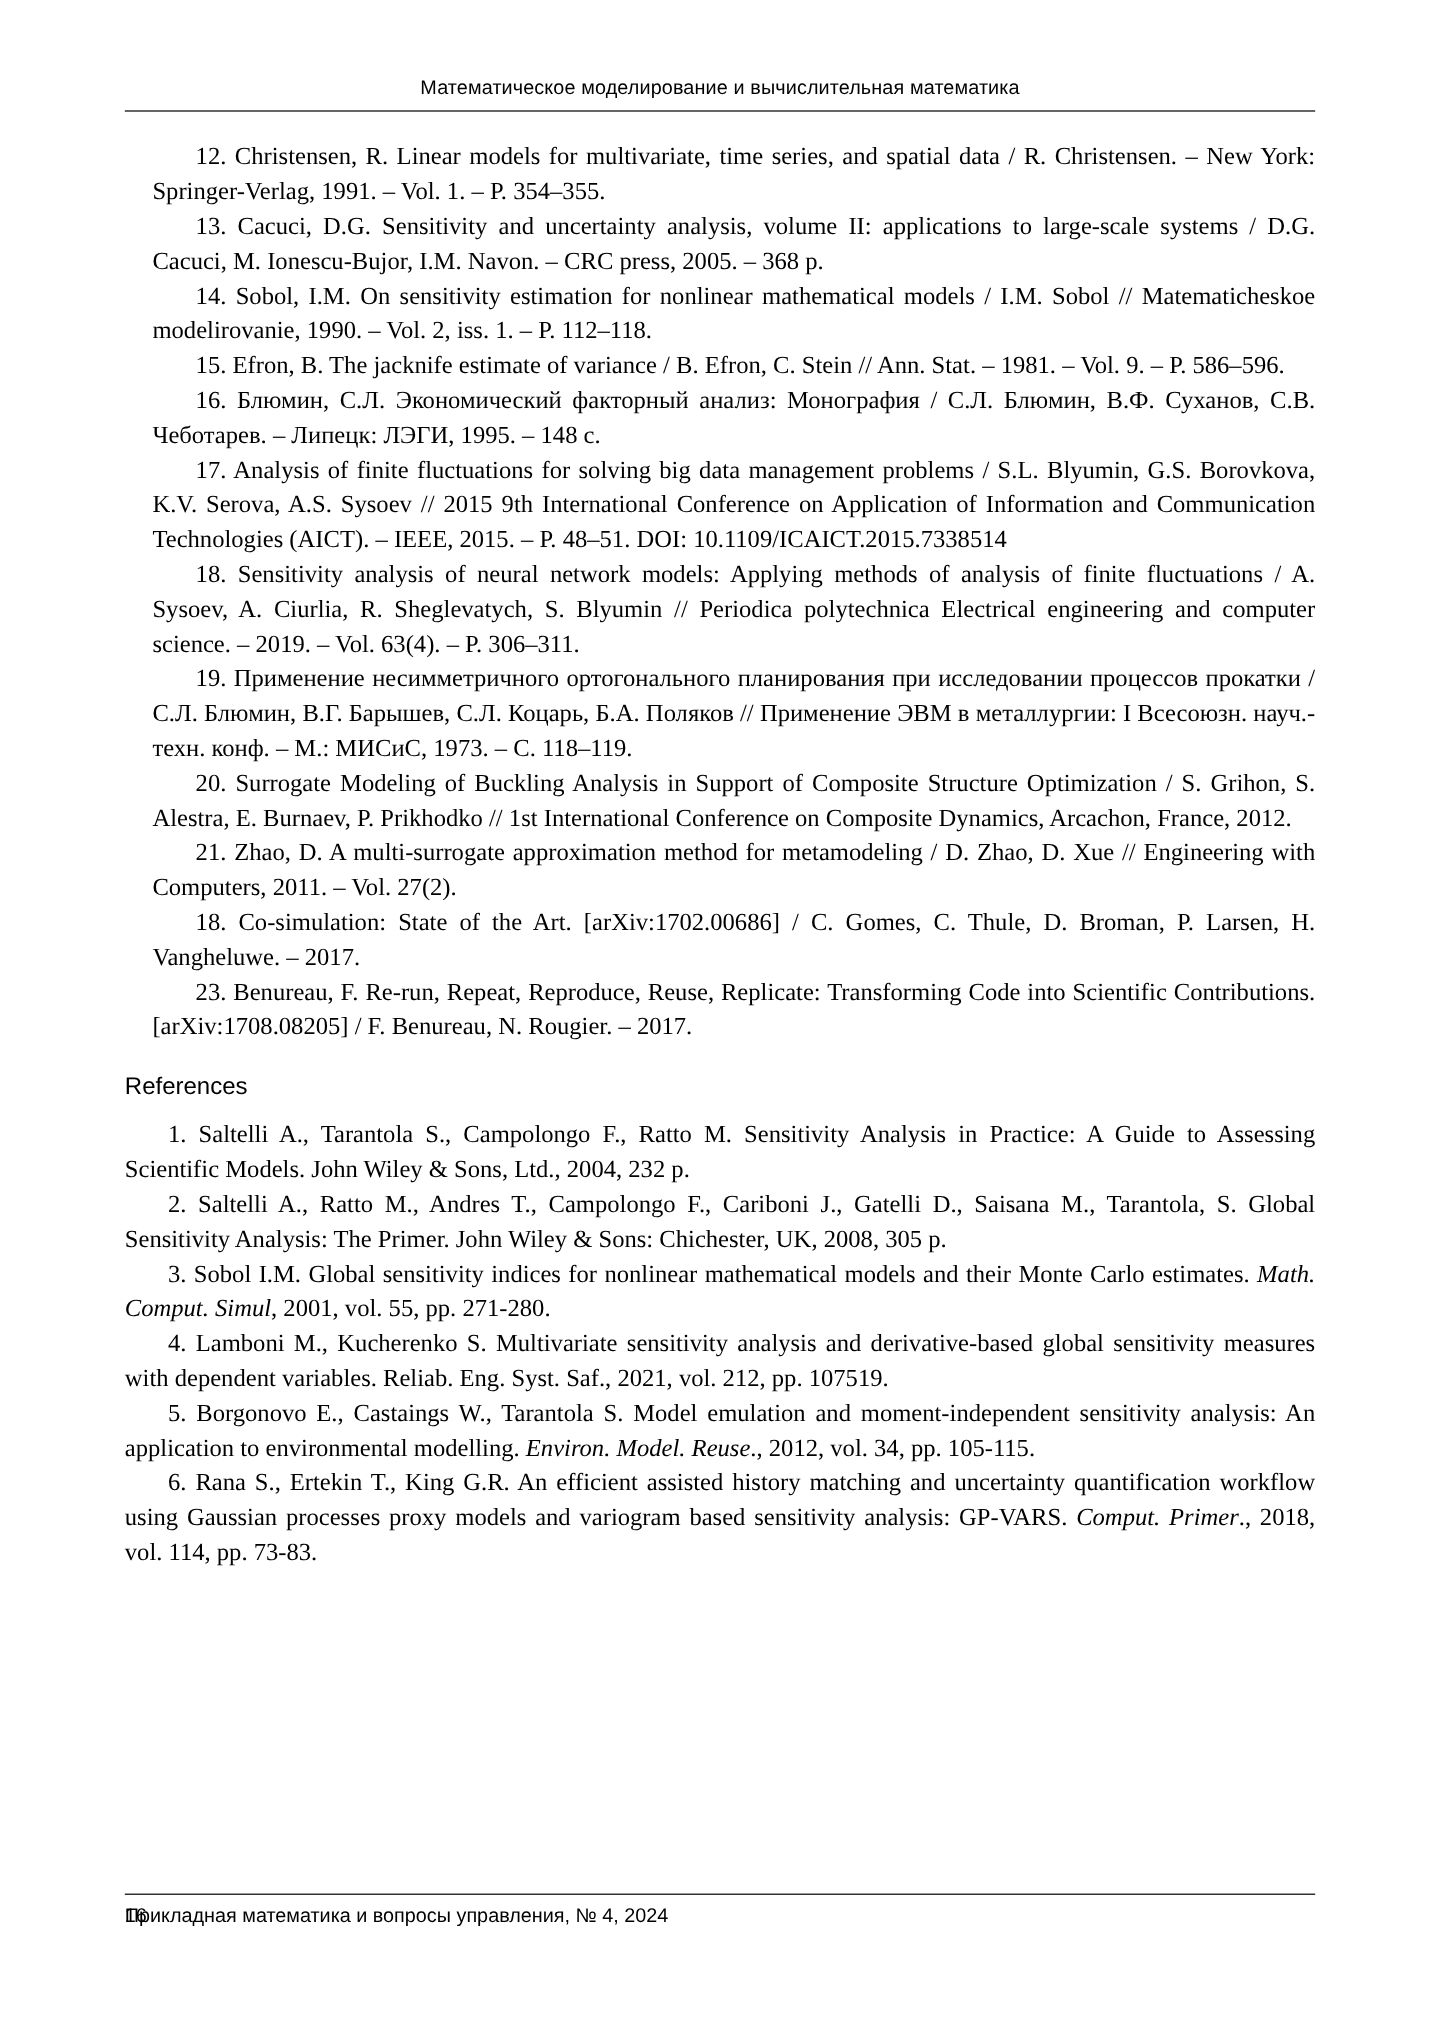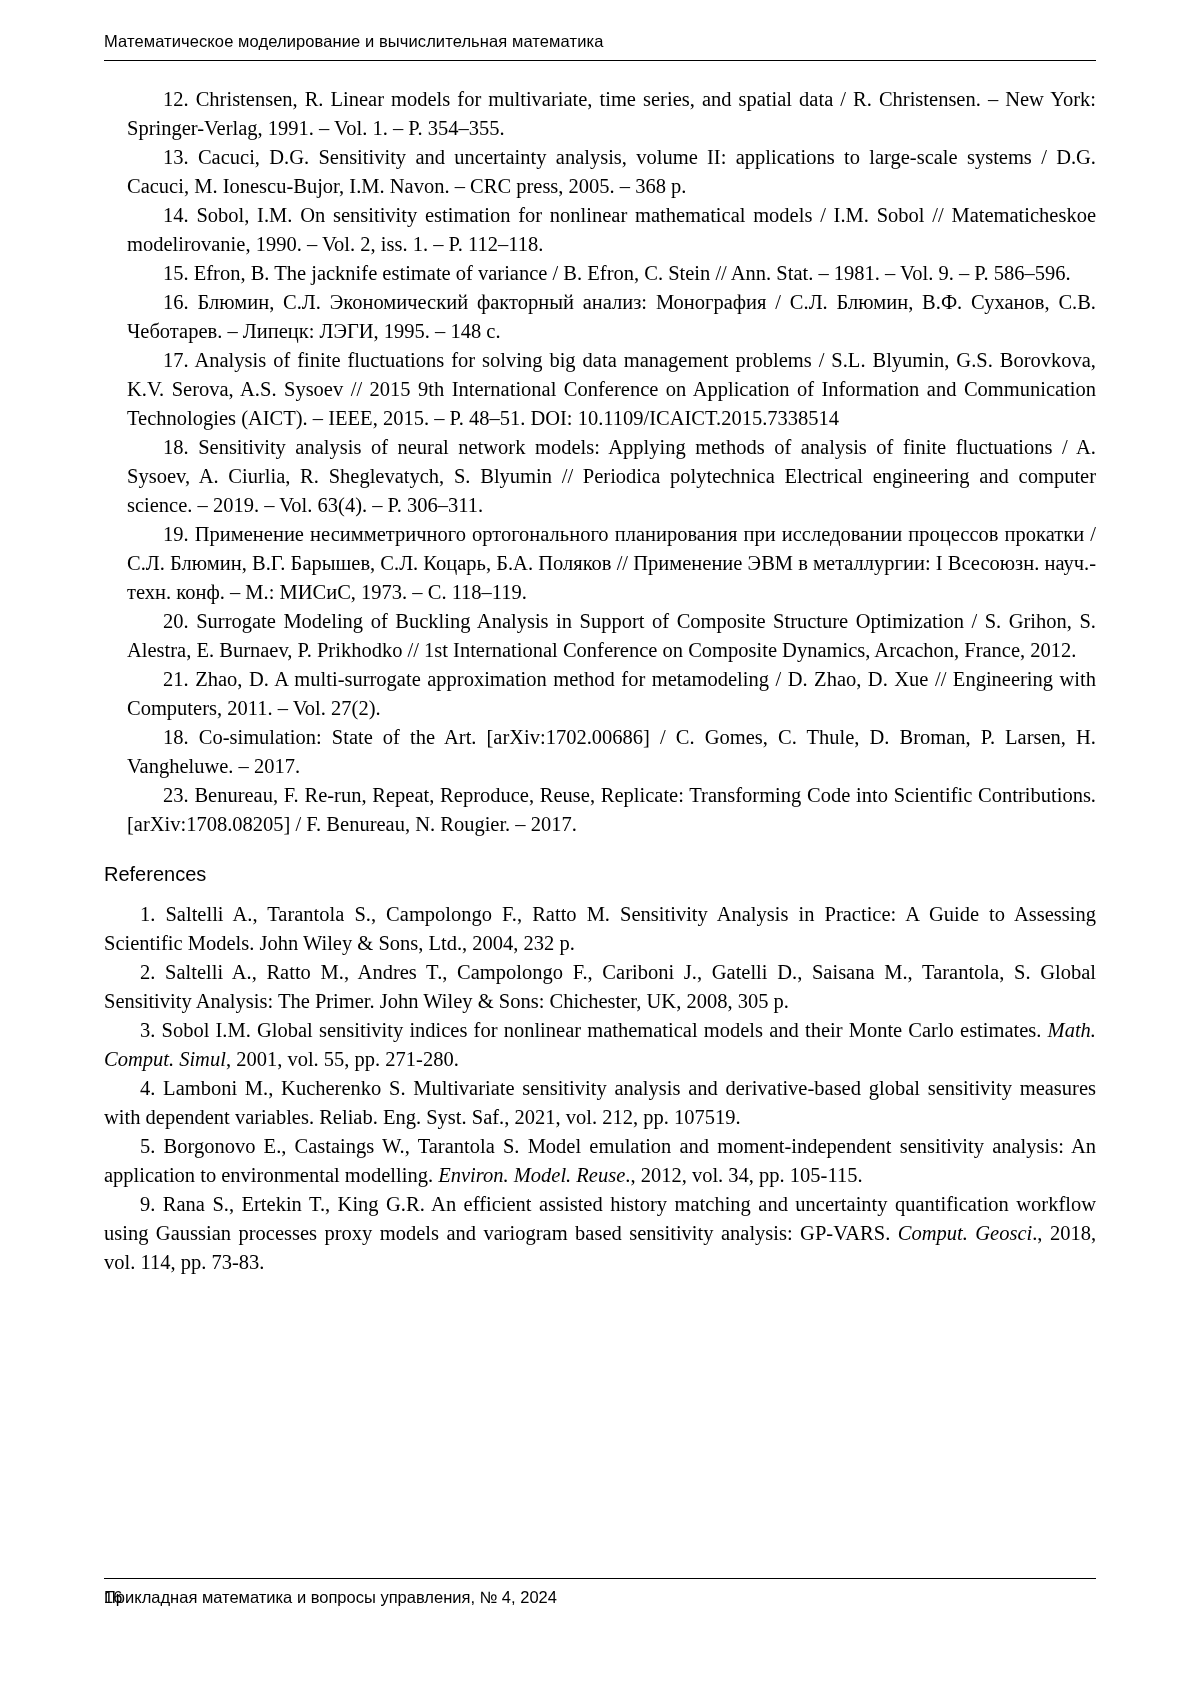--- a/index.html
+++ b/index.html
@@ -22,22 +22,22 @@
   }
   .content {
     position: absolute;
     left: 104px;
     top: 0;
     width: 992px;
   }
   .running-head {
     font-family: "Liberation Sans", sans-serif;
     font-size: 16.5px;
-    text-align: left;
-    padding-top: 32px;
+    text-align: center;
+    padding-top: 64px;
     letter-spacing: 0.1px;
   }
   .rule-top {
     border-bottom: 1.6px solid #000;
     margin-top: 9px;
   }
   .refs {
     margin-top: 24px;
     margin-left: 23px;
   }
@@ -106,21 +106,21 @@
     </div>
 
     <div class="section-title">References</div>
 
     <div class="refs-en">
       <p class="ref"><span>1. Saltelli A., Tarantola S., Campolongo F., Ratto M. Sensitivity Analysis in Practice: A Guide to Assessing Scientific Models. John Wiley &amp; Sons, Ltd., 2004, 232 p.</span></p>
       <p class="ref"><span>2. Saltelli A., Ratto M., Andres T., Campolongo F., Cariboni J., Gatelli D., Saisana M., Tarantola, S. Global Sensitivity Analysis: The Primer. John Wiley &amp; Sons: Chichester, UK, 2008, 305 p.</span></p>
       <p class="ref"><span>3. Sobol I.M. Global sensitivity indices for nonlinear mathematical models and their Monte Carlo estimates. </span><span class="it">Math. Comput. Simul</span><span>, 2001, vol. 55, pp. 271-280.</span></p>
       <p class="ref"><span>4. Lamboni M., Kucherenko S. Multivariate sensitivity analysis and derivative-based global sensitivity measures with dependent variables. Reliab. Eng. Syst. Saf., 2021, vol. 212, pp. 107519.</span></p>
       <p class="ref"><span>5. Borgonovo E., Castaings W., Tarantola S. Model emulation and moment-independent sensitivity analysis: An application to environmental modelling. </span><span class="it">Environ. Model. Reuse</span><span>., 2012, vol. 34, pp. 105-115.</span></p>
-      <p class="ref"><span>9. Rana S., Ertekin T., King G.R. An efficient assisted history matching and uncertainty quantification workflow using Gaussian processes proxy models and variogram based sensitivity analysis: GP-VARS. </span><span class="it">Comput. Geosci</span><span>., 2018, vol. 114, pp. 73-83.</span></p>
+      <p class="ref"><span>6. Rana S., Ertekin T., King G.R. An efficient assisted history matching and uncertainty quantification workflow using Gaussian processes proxy models and variogram based sensitivity analysis: GP-VARS. </span><span class="it">Comput. Primer</span><span>., 2018, vol. 114, pp. 73-83.</span></p>
     </div>
 
   </div>
 
   <div class="footer">
     <div class="rule-bottom"></div>
     <div class="footer-row">
       <span class="folio">16</span>
       <div class="footer-center">Прикладная математика и вопросы управления, № 4, 2024</div>
     </div>

